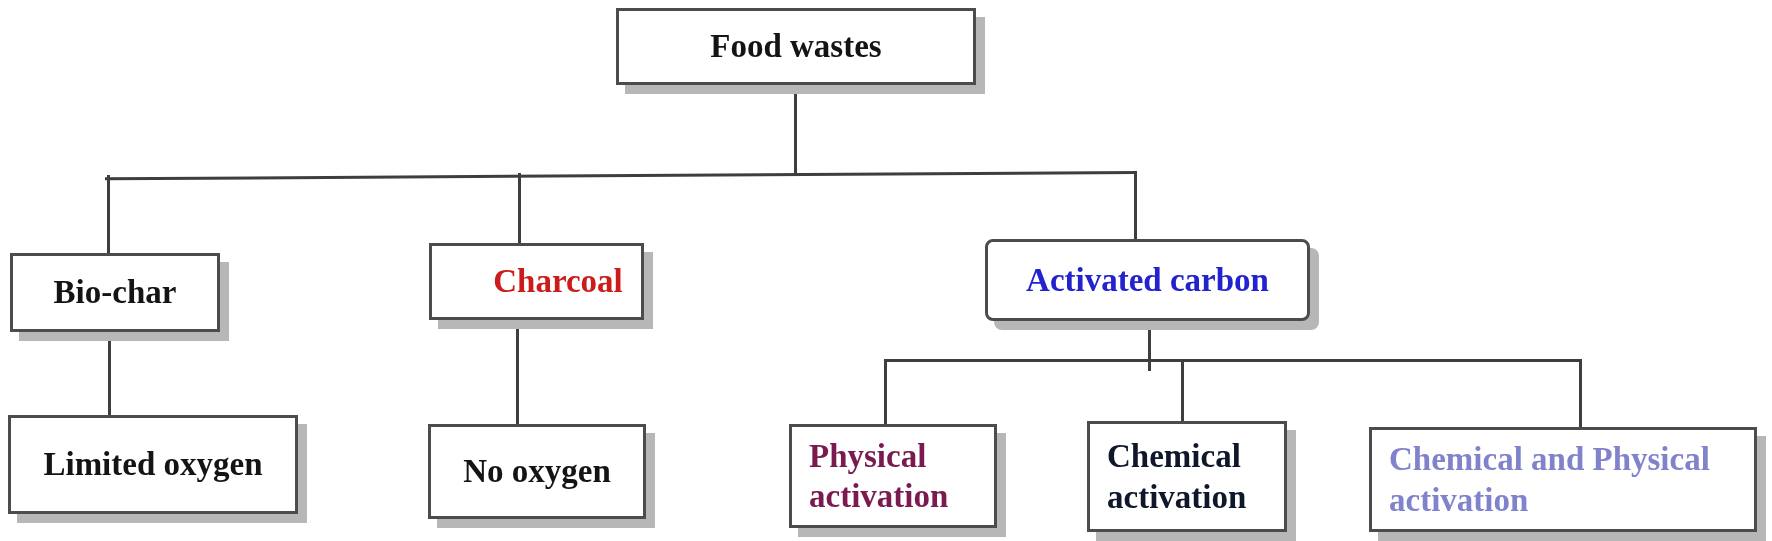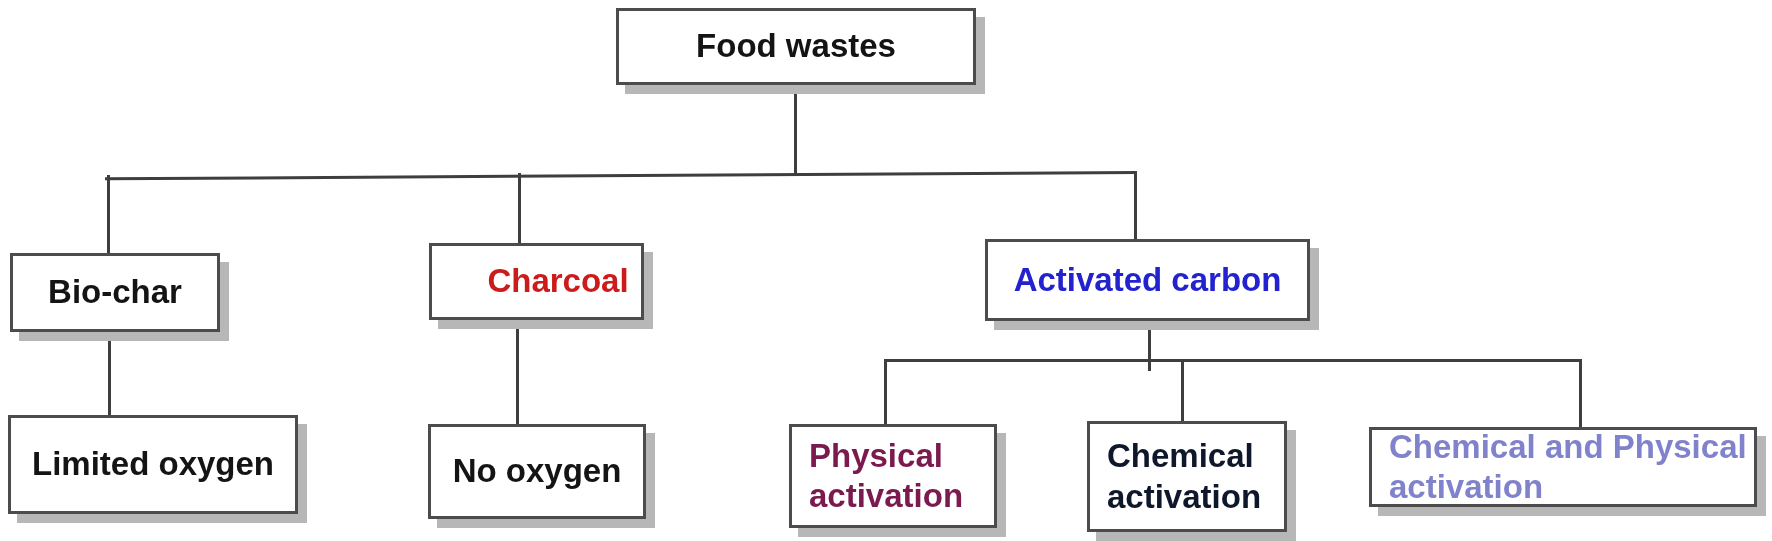--- a/index.html
+++ b/index.html
@@ -18,41 +18,42 @@
     box-shadow: 9px 9px 0 0 #b7b7b7;
     box-sizing: border-box;
     display: flex;
     align-items: center;
     justify-content: center;
     font-weight: bold;
     font-size: 33px;
     color: #141414;
     text-align: center;
     line-height: 1.22;
+    font-family: Liberation Serif, serif;
   }
   .node.align-left {
     justify-content: flex-start;
     text-align: left;
     padding-left: 17px;
   }
   .node .lbl span { display: block; }
   .line {
     position: absolute;
     background: #3e3e3e;
   }
   
   #n-food      { left: 616px;  top: 8px;   width: 360px; height: 77px;  }
   #n-biochar   { left: 10px;   top: 253px; width: 210px; height: 79px;  }
   #n-charcoal  { left: 429px;  top: 243px; width: 215px; height: 77px; padding-left: 43px;  }
-  #n-activated { left: 985px;  top: 239px; width: 325px; height: 82px;  }
+  #n-activated { left: 985px;  top: 239px; width: 325px; height: 82px; border-radius: 8px;  }
   #n-limited   { left: 8px;    top: 415px; width: 290px; height: 99px;  }
   #n-nooxygen  { left: 428px;  top: 424px; width: 218px; height: 95px;  }
   #n-physical  { left: 789px;  top: 424px; width: 208px; height: 104px; }
   #n-chemical  { left: 1087px; top: 421px; width: 200px; height: 111px; }
-  #n-chemphys  { left: 1369px; top: 427px; width: 388px; height: 80px; }
+  #n-chemphys  { left: 1369px; top: 427px; width: 388px; height: 105px; }
   
   #e-food-v        { left: 794px;  top: 84px;  width: 3px;    height: 90px; }
   #e-level1-h      { left: 105px;  top: 171px; width: 1032px; height: 3px;
                      transform: rotate(-0.35deg); transform-origin: right center; }
   #e-biochar-v1    { left: 107px;  top: 175px; width: 3px; height: 79px;  }
   #e-charcoal-v1   { left: 518px;  top: 173px; width: 3px; height: 71px;  }
   #e-activated-v1  { left: 1134px; top: 172px; width: 3px; height: 68px;  }
   #e-biochar-v2    { left: 108px;  top: 331px; width: 3px; height: 85px;  }
   #e-charcoal-v2   { left: 516px;  top: 319px; width: 3px; height: 106px; }
   #e-activated-v2  { left: 1148px; top: 320px; width: 3px; height: 51px;  }

